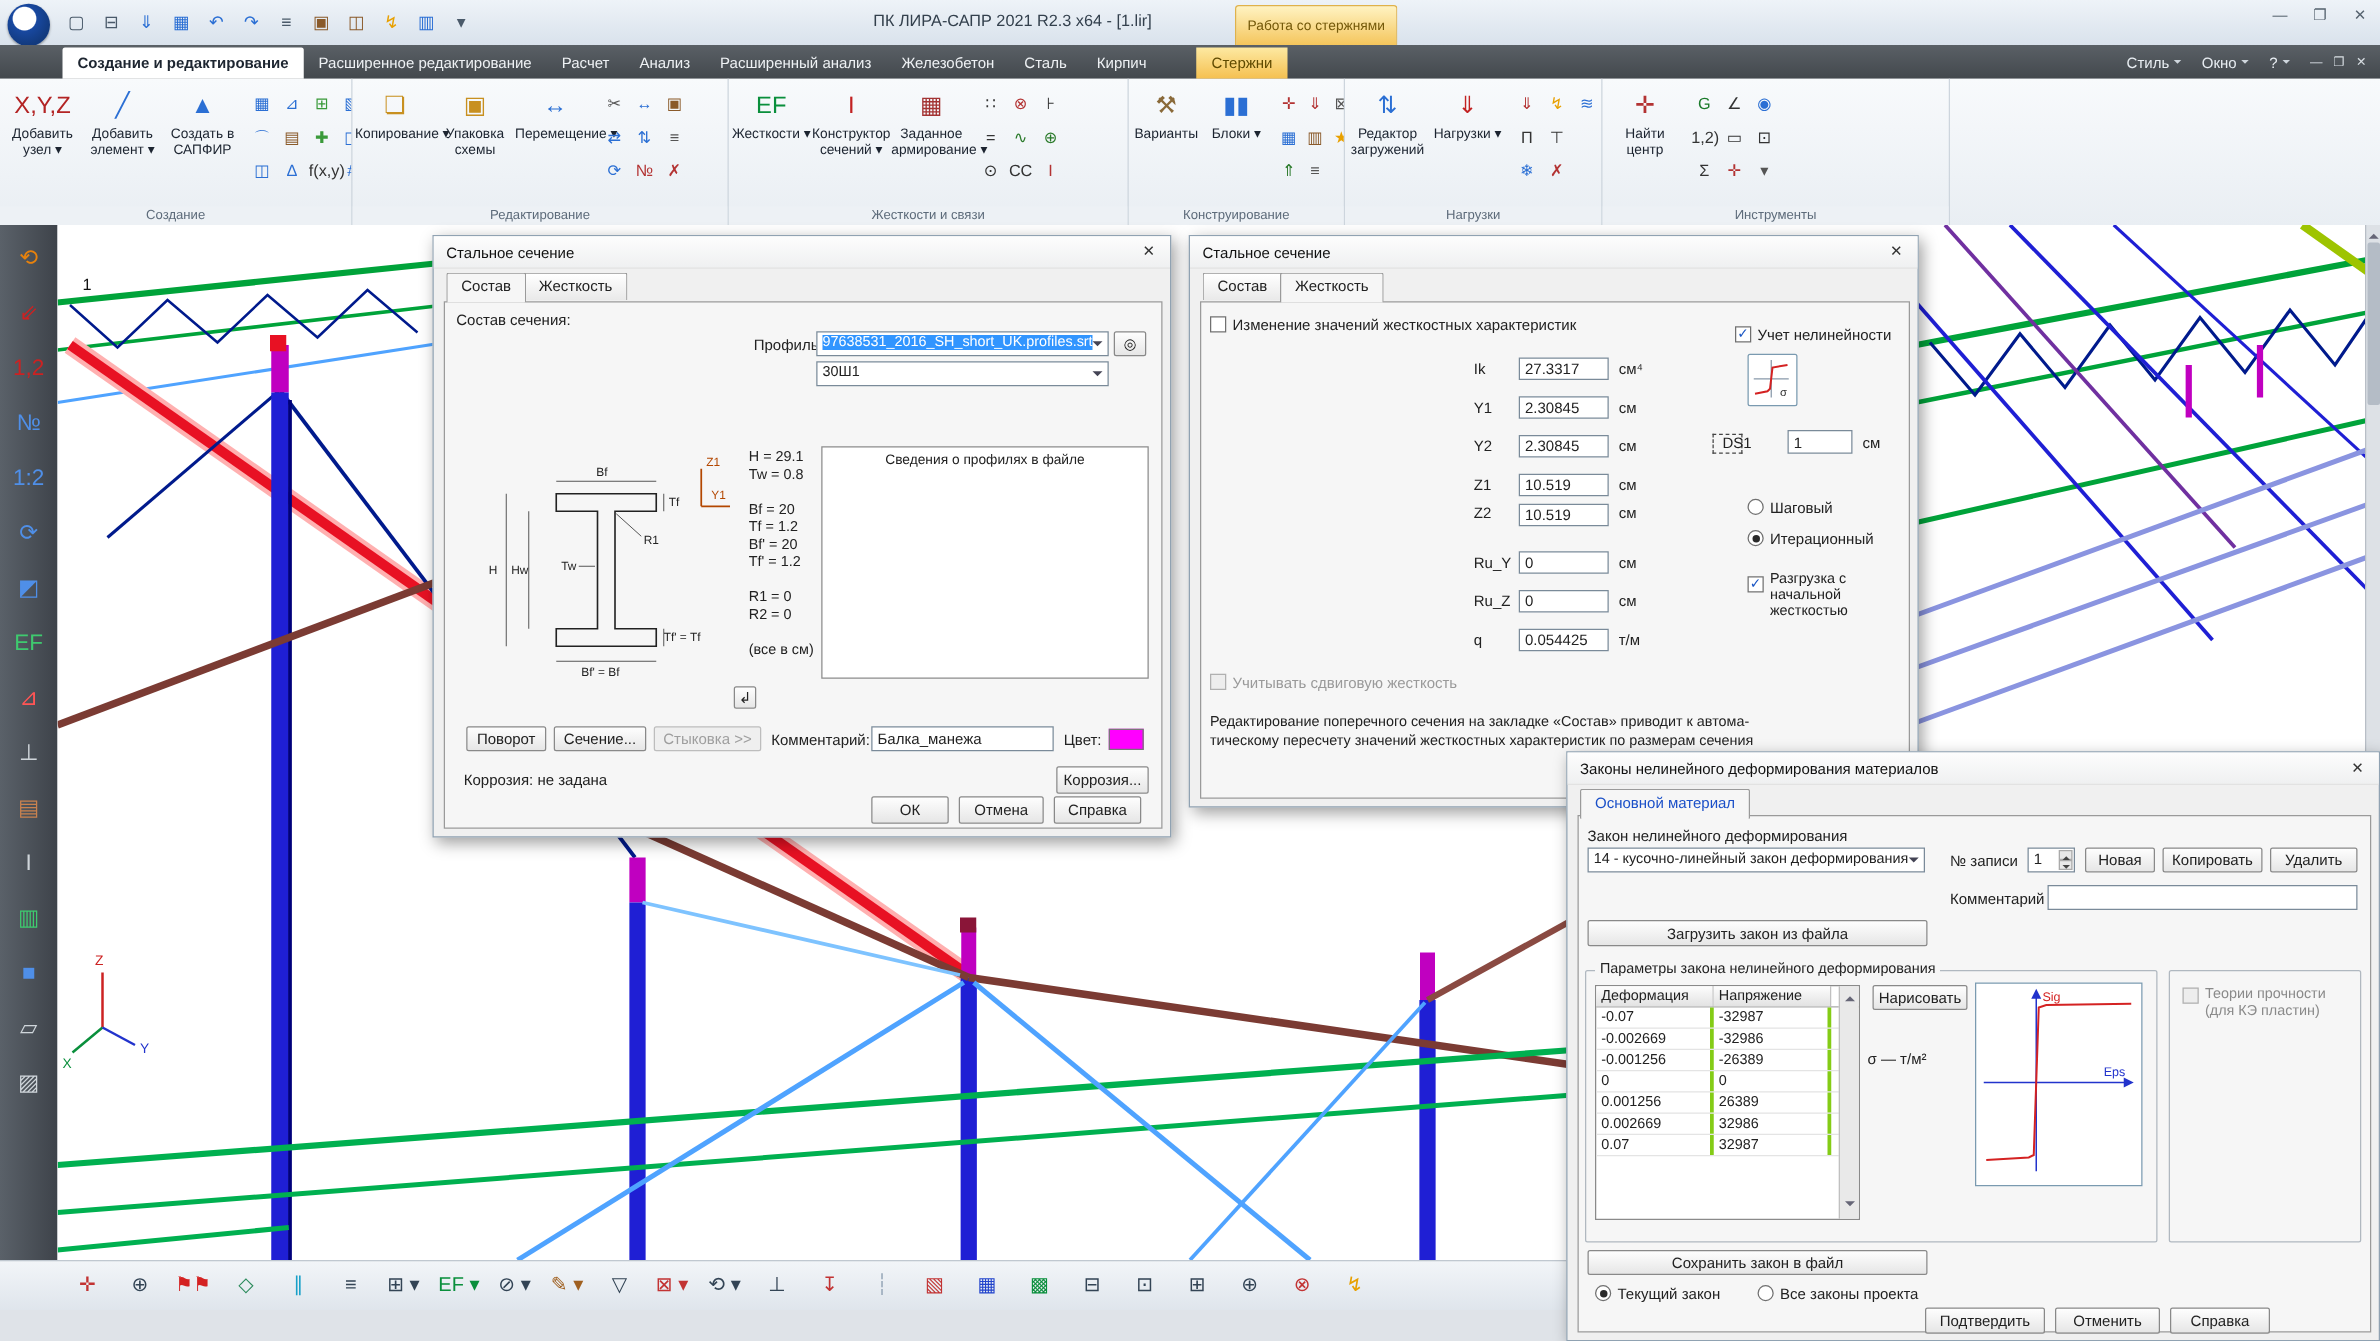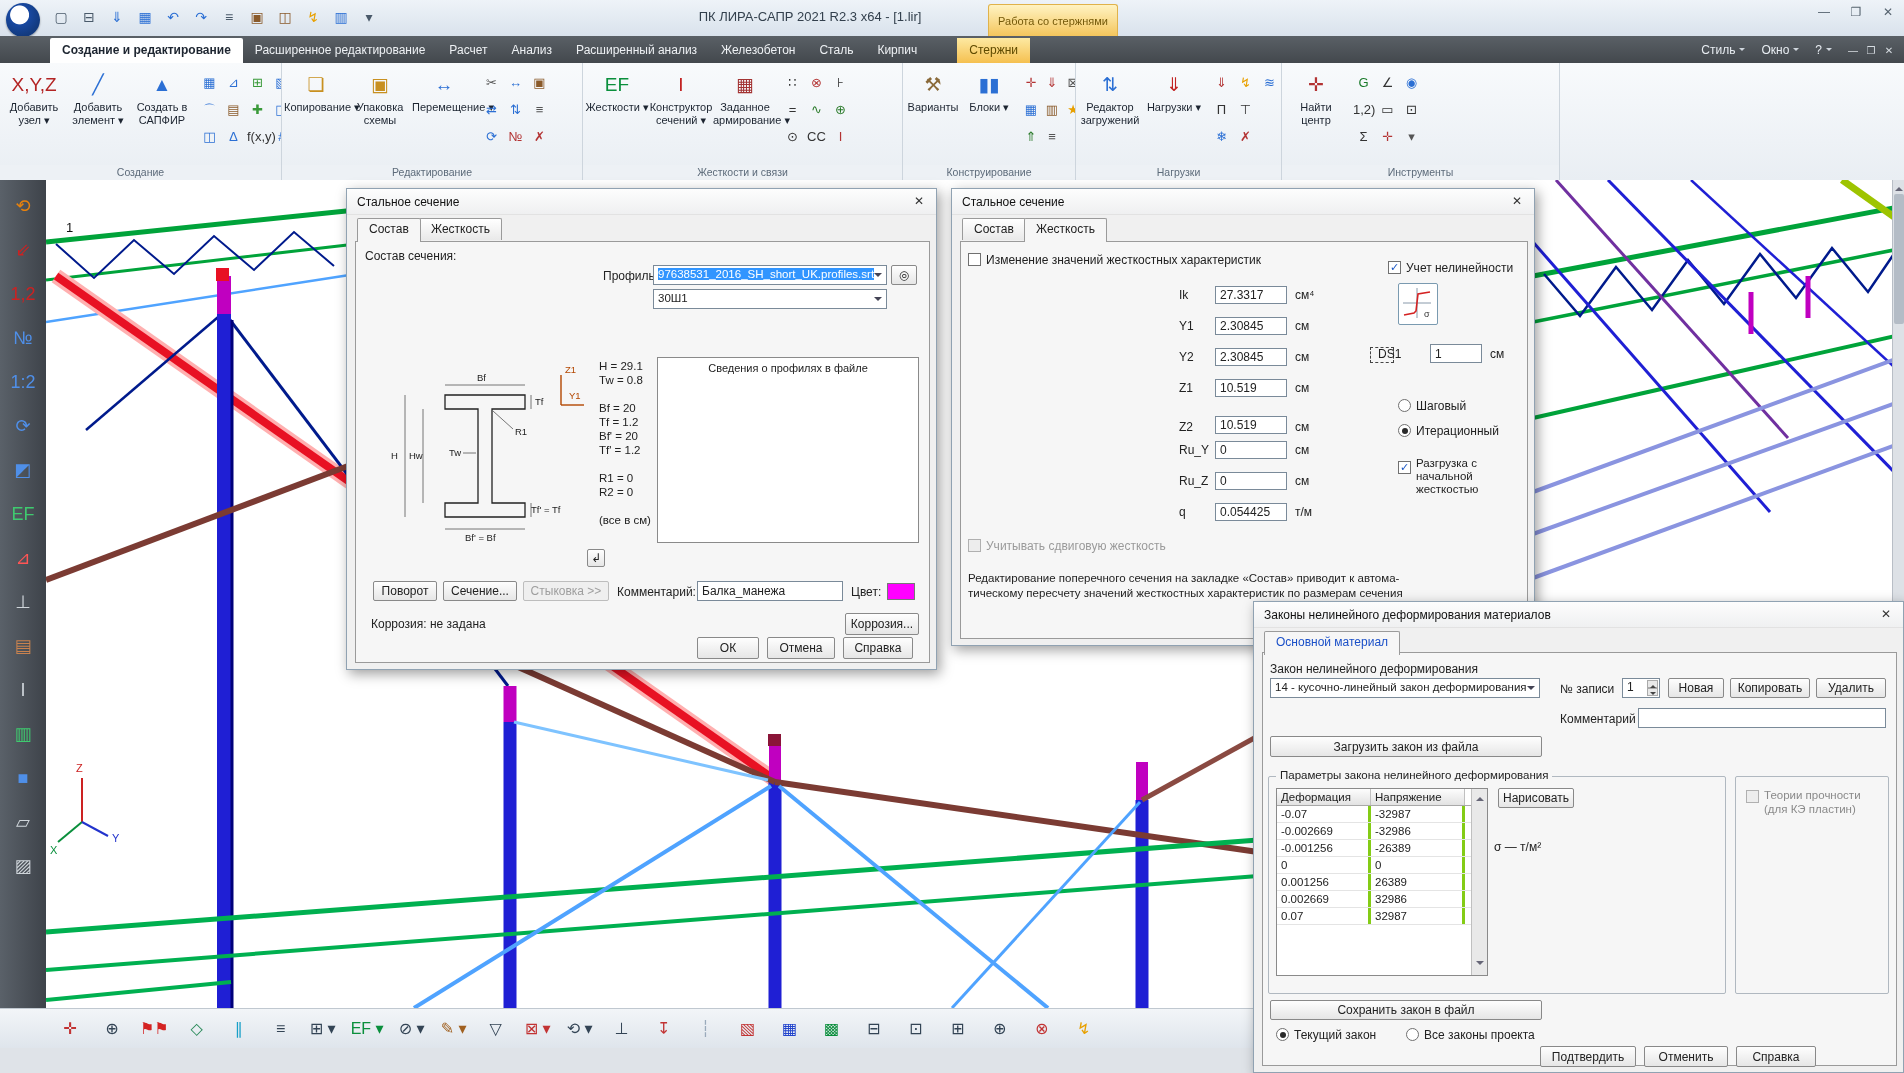--- a/index.html
+++ b/index.html
@@ -657,21 +657,21 @@
       <span style="width:62px;background:#fff;border:1px solid #7a8a99;padding:1px 4px;font-size:12px">2.30845</span>
       <span style="margin-left:8px;font-size:12px">см</span>
     </div>
 
     <div style="height:31px;display:flex;align-items:center">
       <span style="width:36px;font-size:12px">Z1</span>
       <span style="width:62px;background:#fff;border:1px solid #7a8a99;padding:1px 4px;font-size:12px">10.519</span>
       <span style="margin-left:8px;font-size:12px">см</span>
     </div>
 
-    <div style="height:31px;display:flex;align-items:flex-end">
+    <div style="height:31px;display:flex;align-items:flex-start">
       <span style="width:36px;font-size:12px">Z2</span>
       <span style="width:62px;background:#fff;border:1px solid #7a8a99;padding:1px 4px;font-size:12px">10.519</span>
       <span style="margin-left:8px;font-size:12px">см</span>
     </div>
 
     <div style="height:31px;display:flex;align-items:center">
       <span style="width:36px;font-size:12px">Ru_Y</span>
       <span style="width:62px;background:#fff;border:1px solid #7a8a99;padding:1px 4px;font-size:12px">0</span>
       <span style="margin-left:8px;font-size:12px">см</span>
     </div>
@@ -778,20 +778,31 @@
           <div class="ltd">32987</div>
         </div>
     </div>
     <div id="lawscroll">
       <div class="sarr" style="border:4px solid transparent;border-bottom-color:#667;margin-top:4px"></div>
       <div class="sarr" style="border:4px solid transparent;border-top-color:#667;margin-top:160px"></div>
     </div>
   </div>
   <div class="btn" style="left:244px;top:186px;width:76px;height:20px;z-index:4">Нарисовать</div>
   <div class="lbl" style="left:240px;top:238px;z-index:4;font-size:12px">σ — т/м²</div>
+  <div class="abs" style="left:326px;top:184px;z-index:4;background:#fff;border:1px solid #7a9ab0">
+    <svg width="132" height="158" viewBox="0 0 132 158">
+      <line x1="48" y1="150" x2="48" y2="8" stroke="#2233cc" stroke-width="1.2"></line>
+      <polygon points="48,4 44,12 52,12" fill="#2233cc"></polygon>
+      <line x1="6" y1="79" x2="122" y2="79" stroke="#2233cc" stroke-width="1.2"></line>
+      <polygon points="126,79 118,75 118,83" fill="#2233cc"></polygon>
+      <polyline points="8,141 42,139 46,137 50,19 56,17 124,16" fill="none" stroke="#d42222" stroke-width="1.6"></polyline>
+      <text x="53" y="14" font-size="10" fill="#d42222">Sig</text>
+      <text x="102" y="74" font-size="10" fill="#2233cc">Eps</text>
+    </svg>
+  </div>
   <div class="gbox" style="left:481px;top:174px;width:152px;height:216px;z-index:3"></div>
   <div class="cb disabled" style="left:492px;top:188px;z-index:4"></div>
   <div class="lbl pre glabel-gray" style="left:510px;top:186px;z-index:4;white-space:pre-line;width:115px;font-size:11.5px;line-height:14px">Теории прочности
 (для КЭ пластин)</div>
   <div class="btn" style="left:16px;top:398px;width:272px;height:20px;z-index:3">Сохранить закон в файл</div>
   <div class="radio on" style="left:22px;top:426px;z-index:3"></div>
   <div class="lbl" style="left:40px;top:426px;z-index:3">Текущий закон</div>
   <div class="radio" style="left:152px;top:426px;z-index:3"></div>
   <div class="lbl" style="left:170px;top:426px;z-index:3">Все законы проекта</div>
   <div class="btn" style="left:286px;top:444px;width:96px;height:21px;z-index:3;line-height:20px">Подтвердить</div>

